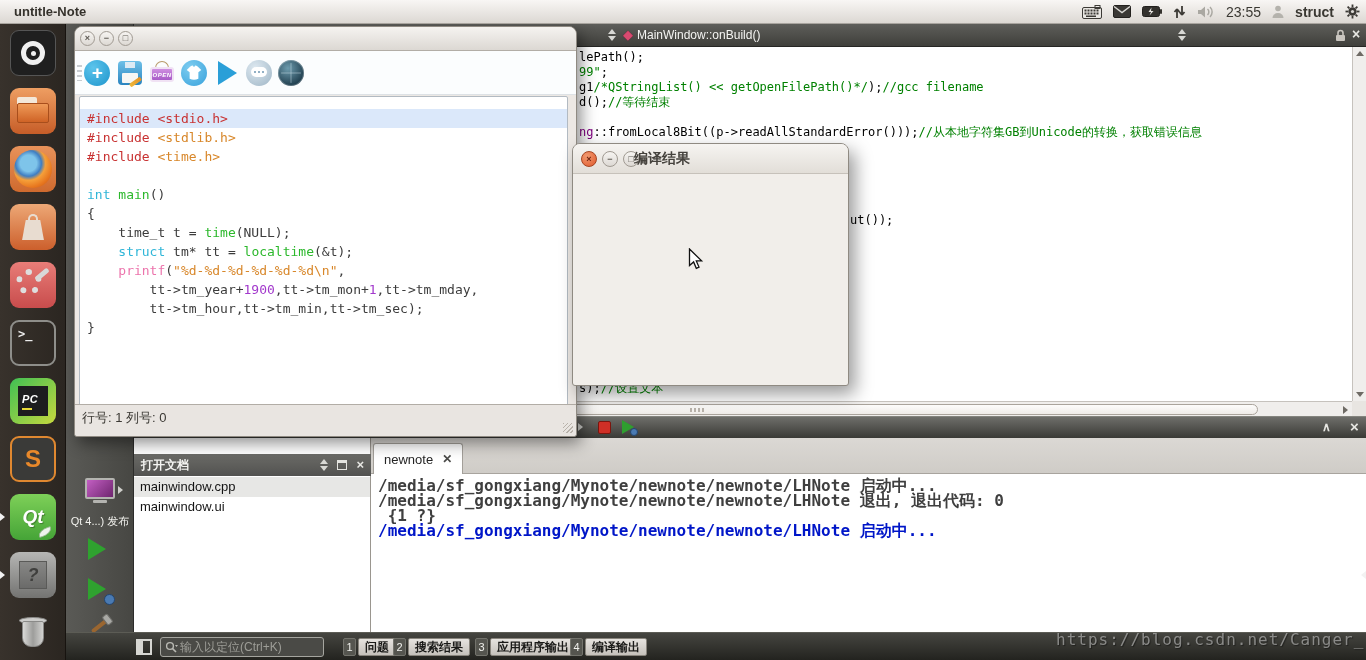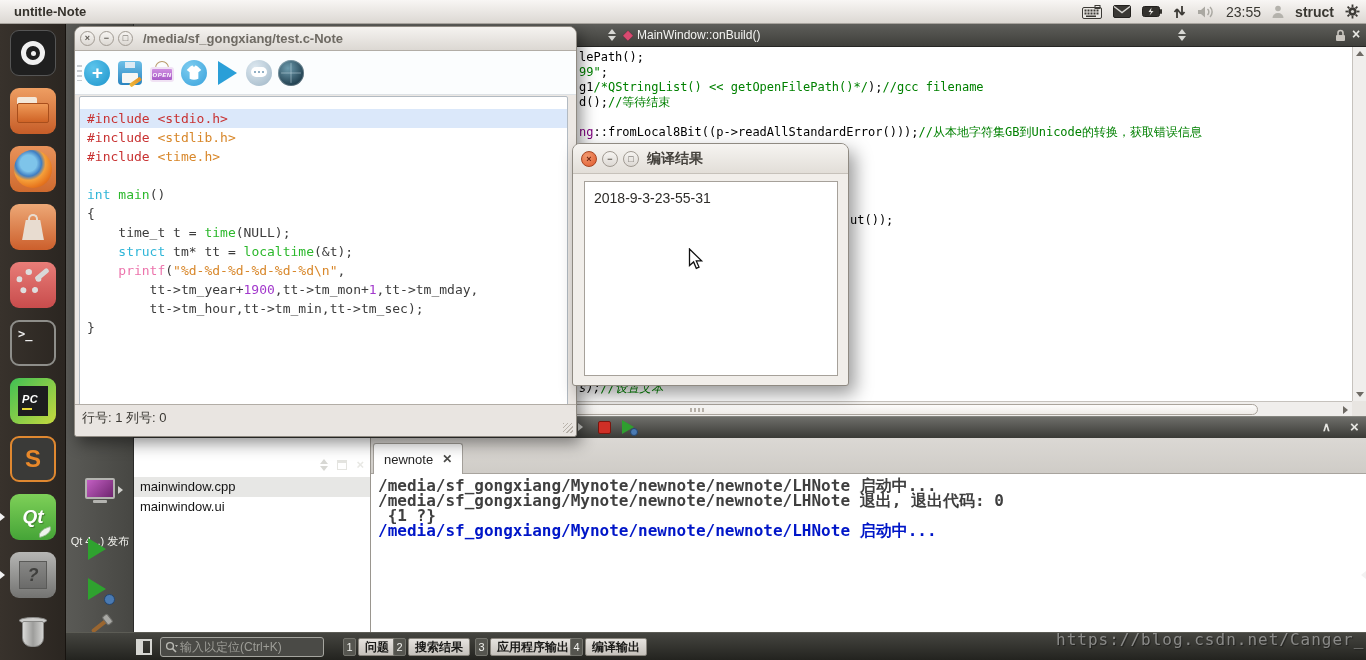--- a/index.html
+++ b/index.html
@@ -181,21 +181,21 @@
     background:repeating-linear-gradient(135deg,#b8b2aa 0 1px,transparent 1px 3px); }
 
   
   .dialog { position:absolute; left:572px; top:143px; width:277px; height:243px; background:#f1eeea;
     border:1px solid #8f8a82; border-radius:8px 8px 3px 3px; box-shadow:6px 8px 18px rgba(0,0,0,.4); z-index:20; }
   .dlg-title { position:absolute; left:0; top:0; width:100%; height:30px; background:linear-gradient(#f6f4f1,#e2ded8); border-bottom:1px solid #c6c1ba; border-radius:7px 7px 0 0; }
   .dlg-btn { position:absolute; top:7px; width:16px; height:16px; border-radius:50%; font-size:9px; line-height:14px; text-align:center; font-weight:bold; }
   .dlg-close { left:8px; background:radial-gradient(circle at 35% 30%,#f29a70,#e05a2e); border:1px solid #a64522; color:#6e2410; }
   .dlg-min { left:29px; background:linear-gradient(#f6f4f1,#ddd9d4); border:1px solid #a09a92; color:#5c5852; }
   .dlg-max { left:50px; background:linear-gradient(#f6f4f1,#ddd9d4); border:1px solid #a09a92; color:#5c5852; }
-  .dlg-title .tt { position:absolute; left:74px; top:0; line-height:29px; font-size:14px; font-weight:bold; color:#45423d; }
+  .dlg-title .tt { position:absolute; left:61px; top:0; line-height:29px; font-size:14px; font-weight:bold; color:#45423d; }
   .dlg-content { position:absolute; left:11px; top:37px; width:254px; height:195px; background:#fff; border:1px solid #a6a19a; padding:8px 9px; font-size:14px; color:#2e2c29; }
 
   
   .watermark { position:absolute; left:1056px; top:630px; z-index:40; font-family:"DejaVu Sans Mono",monospace; font-size:16px; letter-spacing:1px; color:rgba(210,210,210,.55); text-shadow:1px 1px 1px rgba(0,0,0,.4); }
   .cursor { position:absolute; left:688px; top:248px; z-index:50; }
 </style>
 </head>
 <body>
 
 <div id="screen">
@@ -217,21 +217,21 @@
     <svg style="position:absolute; left:1201px; top:5px;" width="11" height="13" viewBox="0 0 11 13">
       <rect x="1" y="6" width="9" height="6" rx="1" fill="#c9c5bf"></rect>
       <path d="M3 6 V4 a2.5 2.5 0 0 1 5 0 V6" fill="none" stroke="#c9c5bf" stroke-width="1.6"></path>
     </svg>
     <span class="qtc-close-x">×</span>
   </div>
 
   <div class="qtc-editor">
     <div class="qtc-code" id="qtc-code"><div><span style="color: rgb(0, 0, 0);">lePath();</span></div><div><span style="color: rgb(0, 128, 0);">99"</span><span style="color: rgb(0, 0, 0);">;</span></div><div><span style="color: rgb(0, 0, 0);">g1</span><span style="color: rgb(0, 128, 0);">/*QStringList() &lt;&lt; getOpenFilePath()*/</span><span style="color: rgb(0, 0, 0);">);</span><span style="color: rgb(0, 128, 0);">//gcc filename</span></div><div><span style="color: rgb(0, 0, 0);">d();</span><span style="color: rgb(0, 128, 0);">//等待结束</span></div><div>&nbsp;</div><div><span style="color: rgb(128, 0, 128);">ng</span><span style="color: rgb(0, 0, 0);">::fromLocal8Bit((p-&gt;readAllStandardError()));</span><span style="color: rgb(0, 128, 0);">//从本地字符集GB到Unicode的转换，获取错误信息</span></div></div>
     <div class="qtc-frag" id="qtc-frag-mid" style="left:716px; top:166px; color:#000;">ut());</div>
-    <div class="qtc-frag" id="qtc-frag-bottom" style="left:445px; top:333px;font-style:italic;"><span style="color: rgb(0, 0, 0);">s);</span><span style="color: rgb(0, 128, 0);">//设置文本</span></div>
+    <div class="qtc-frag" id="qtc-frag-bottom" style="left:445px; top:333px;"><span style="color: rgb(0, 0, 0);">s);</span><span style="color: rgb(0, 128, 0);">//设置文本</span></div>
   </div>
 
   <div class="vscroll">
     <span class="btn" style="top:0;">
         <i class="arr u"></i>
       </span>
     <span class="btn" style="bottom:0;">
         <i class="arr d"></i>
       </span>
   </div>
@@ -260,30 +260,31 @@
   </div>
 
   <span class="mode-label" style="left:66px; top:460px;">newnote</span>
   <span style="position:absolute; z-index:1;" class="mon-wrap">
     <span class="mon-icon" style="left:85px; z-index:1; position:absolute;"></span>
     <span class="mon-stand" style="left:93px; z-index:1; position:absolute;"></span>
     <span class="mon-arrow" style="left:118px; z-index:1; position:absolute;">
         <i class="arr r2" style="display:block;"></i>
       </span>
   </span>
-  <span class="mode-label" style="left:66px; top:514px; z-index:1;margin-top:20px;">Qt 4...) 发布</span>
+  <span class="mode-label" style="left:66px; top:514px; z-index:1;">Qt 4...) 发布</span>
   <span class="run-tri" style="left:88px; top:538px; z-index:1;"></span>
   <span class="run-tri" style="left:88px; top:578px; z-index:1;"></span>
   <span class="dbg-gear2" style="position:absolute; left:104px; top:594px; z-index:1;"></span>
   <span class="hammer" style="z-index:1; left:88px;">
       <i class="handle"></i>
       <i class="head"></i>
     </span>
 
   <div class="opendocs">
+    <div class="od-header">打开文档</div>
     <div class="od-hicons">
       <span class="spinner" style="position:static;">
           <i class="up"></i>
           <i class="dn"></i>
         </span>
       <span class="od-split"></span>
       <span class="od-x">×</span>
     </div>
     <div id="od-rows">
         <div class="od-row sel" style="top: 39px;">mainwindow.cpp</div>
@@ -326,21 +327,20 @@
           <span class="pane-num">4</span>
           <span class="pane-label">编译输出</span>
         </span></span>
   </div>
 
   <div class="notewin">
     <div class="nw-title">
       <span class="wbtn" style="left:5px;">×</span>
       <span class="wbtn" style="left:24px;">−</span>
       <span class="wbtn" style="left:43px;">□</span>
-      <span class="tt">/media/sf_gongxiang/test.c-Note</span>
     </div>
     <div class="nw-toolbar">
       <span class="nw-grip"></span>
       <span id="note-toolbar-icons"><span class="nico ni-new" style="left: 9px;">
             <i class="ni-circle">+</i>
           </span><span class="nico ni-save" style="left: 42px;">
             <i class="disk"></i>
             <i class="shutter"></i>
             <i class="label"></i>
             <i class="pencil"></i>
@@ -376,21 +376,20 @@
     </div>
   </div>
 
   <div class="dialog">
     <div class="dlg-title">
       <span class="dlg-btn dlg-close">×</span>
       <span class="dlg-btn dlg-min">−</span>
       <span class="dlg-btn dlg-max">□</span>
       <span class="tt">编译结果</span>
     </div>
-    <div class="dlg-content">2018-9-3-23-55-31</div>
   </div>
 
   <div class="topbar">
     <span class="apptitle">untitle-Note</span>
     <span class="tray">
       <span class="tico">
         <svg width="20" height="14" viewBox="0 0 20 14">
             <rect x="0.5" y="2.5" width="19" height="11" rx="1.5" fill="#e8e6e2" stroke="#3c3a36"></rect>
             <rect x="13" y="0.5" width="5" height="3" fill="none" stroke="#3c3a36"></rect>
             <g fill="#3c3a36">

